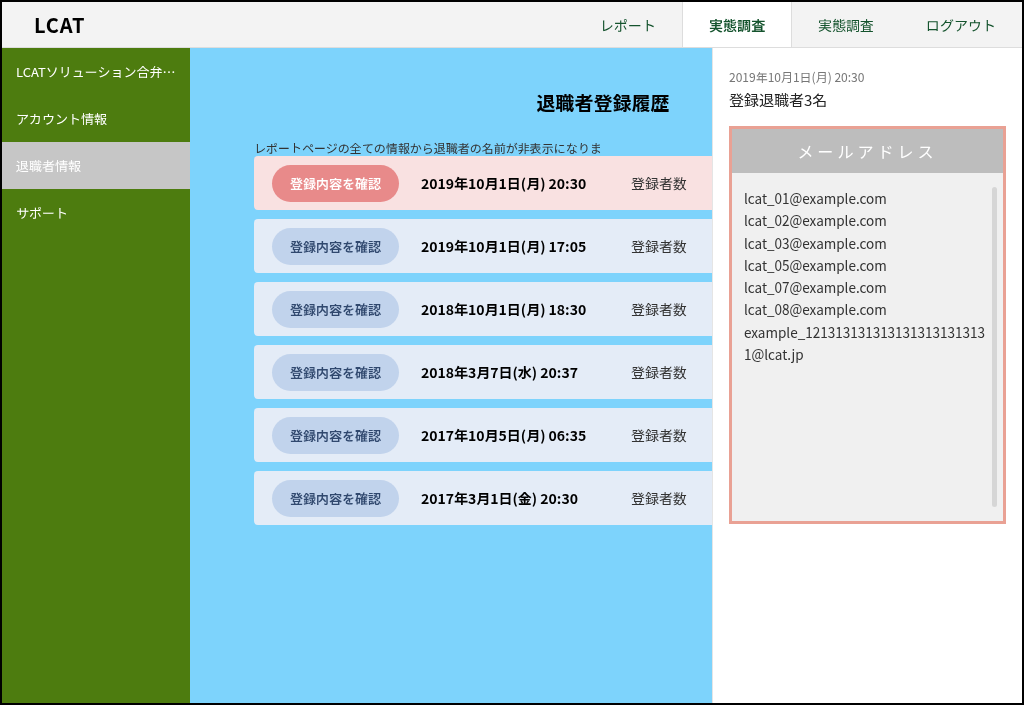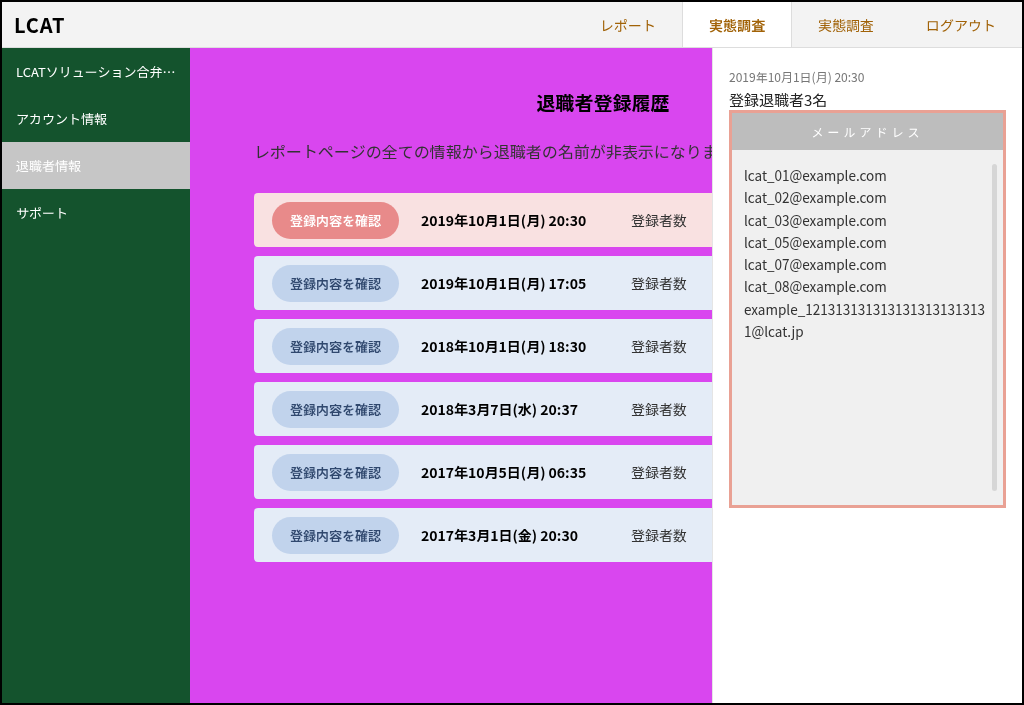--- a/index.html
+++ b/index.html
@@ -1,50 +1,50 @@
 <!DOCTYPE html>
 <html><head>
 <meta charset="utf-8">
 <style>
   * { box-sizing: border-box; margin: 0; padding: 0; }
   html, body { width: 1024px; height: 705px; font-family: "Hiragino Sans", "Noto Sans JP", "Meiryo", sans-serif; overflow: hidden; }
   .frame { width: 1024px; height: 705px; border: 2px solid #000; position: relative; background: #fff; }
 
   
   .header { height: 46px; border-bottom: 1px solid #ddd; display: flex; align-items: stretch; background: #f3f3f3; }
-  .logo { width: 188px; display: flex; align-items: center; padding-left: 12px; font-weight: 700; font-size: 20px; letter-spacing: 1px; }
+  .logo { width: 188px; display: flex; align-items: center; padding-left: 32px; font-weight: 700; font-size: 20px; letter-spacing: 1px; }
   .header-spacer { flex: 1; }
-  .nav-item { display: flex; align-items: center; justify-content: center; padding: 0 26px; font-size: 14px; color: #a16207; cursor: pointer; }
+  .nav-item { display: flex; align-items: center; justify-content: center; padding: 0 26px; font-size: 14px; color: #14532d; cursor: pointer; }
   .nav-item.active { background: #fff; border-left: 1px solid #ddd; border-right: 1px solid #ddd; font-weight: 600; }
 
   
-  .sidebar { position: absolute; top: 46px; left: 0; bottom: 0; width: 188px; background: #14532d; color: #fff; font-size: 13px; }
+  .sidebar { position: absolute; top: 46px; left: 0; bottom: 0; width: 188px; background: #4d7c0f; color: #fff; font-size: 13px; }
   .sidebar-item { padding: 14px 14px; cursor: pointer; white-space: nowrap; overflow: hidden; text-overflow: ellipsis; }
   .sidebar-item.selected { background: #c6c6c6; }
 
   
-  .main { position: absolute; top: 46px; left: 188px; right: 0; bottom: 0; background: #d946ef; padding: 40px 30px 0 64px; overflow: hidden; }
+  .main { position: absolute; top: 46px; left: 188px; right: 0; bottom: 0; background: #7dd3fc; padding: 40px 30px 0 64px; overflow: hidden; }
   .page-title { text-align: center; font-size: 19px; font-weight: 700; margin-bottom: 24px; margin-left: -40px; }
-  .page-desc { font-size: 16px; color: #333; margin-bottom: 30px; }
+  .page-desc { font-size: 12px; color: #333; }
   .history-list { display: flex; flex-direction: column; gap: 9px; }
   .history-row { height: 54px; display: flex; align-items: center; padding: 0 18px; border-radius: 4px; font-size: 14px; }
   .history-row.blue { background: #e4ecf7; }
   .history-row.red  { background: #f9e1e1; }
   .pill { border-radius: 999px; padding: 9px 18px; font-size: 13px; color: #fff; font-weight: 600; cursor: pointer; margin-right: 22px; white-space: nowrap; }
   .pill.blue { background: #c1d3ec; color: #30486e; }
   .pill.red  { background: #e88a8a; color: #fff; }
   .row-date { font-weight: 700; flex: 0 0 210px; }
   .row-count { color: #333; }
 
   
   .panel { position: absolute; top: 46px; right: 0; bottom: 0; width: 310px; background: #fff; border-left: 1px solid #e5e5e5; padding: 20px 16px 16px 16px; }
   .panel-meta-date { font-size: 12px; color: #777; }
-  .panel-meta-title { font-size: 15px; color: #222; margin-top: 4px; margin-bottom: 0; }
+  .panel-meta-title { font-size: 15px; color: #222; margin-top: 4px; margin-bottom: 16px; }
   .panel-card { border: 3px solid #e9a194; background: #f0f0f0; height: 398px; display: flex; flex-direction: column; }
-  .panel-card-header { background: #bdbdbd; color: #fff; text-align: center; font-size: 12px; letter-spacing: 4px; padding: 10px 0; }
+  .panel-card-header { background: #bdbdbd; color: #fff; text-align: center; font-size: 16px; letter-spacing: 4px; padding: 10px 0; }
   .panel-card-body { flex: 1; padding: 14px 12px; overflow: hidden; font-size: 13.5px; color: #333; line-height: 1.65; position: relative; word-break: break-all; }
   .panel-scroll { position: absolute; top: 14px; right: 6px; bottom: 14px; width: 5px; background: #d6d6d6; border-radius: 3px; }
 </style>
 </head>
 <body>
 
 <div class="frame">
 
   <div class="header">
     <div class="logo">LCAT</div>

